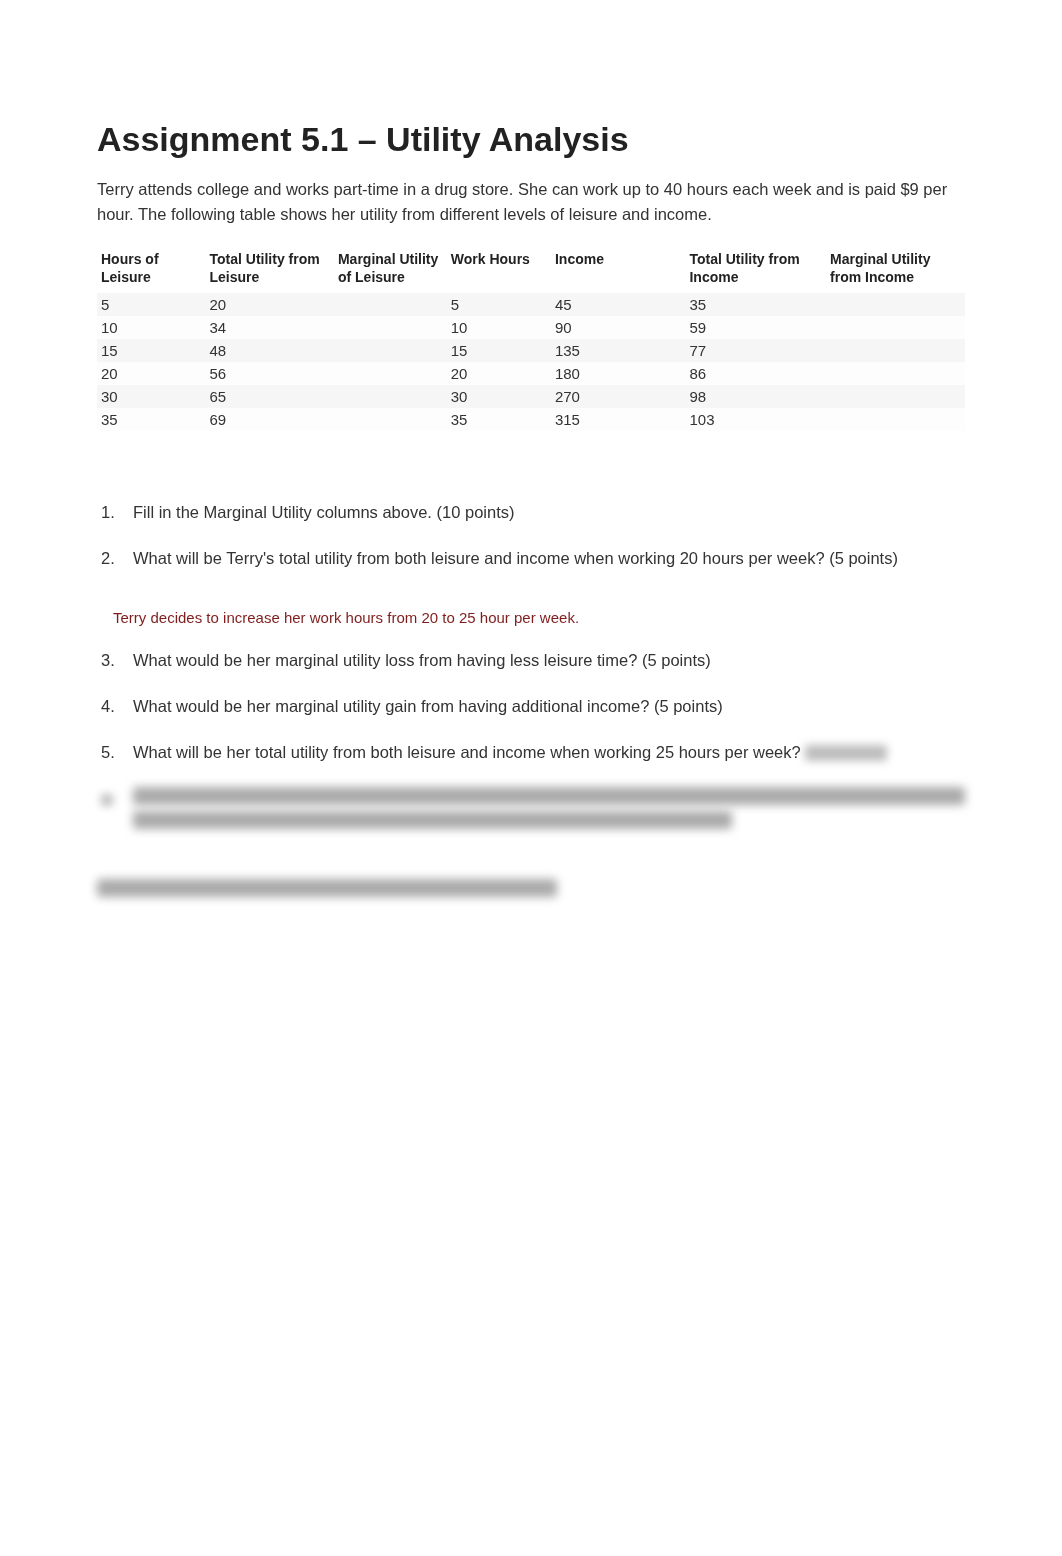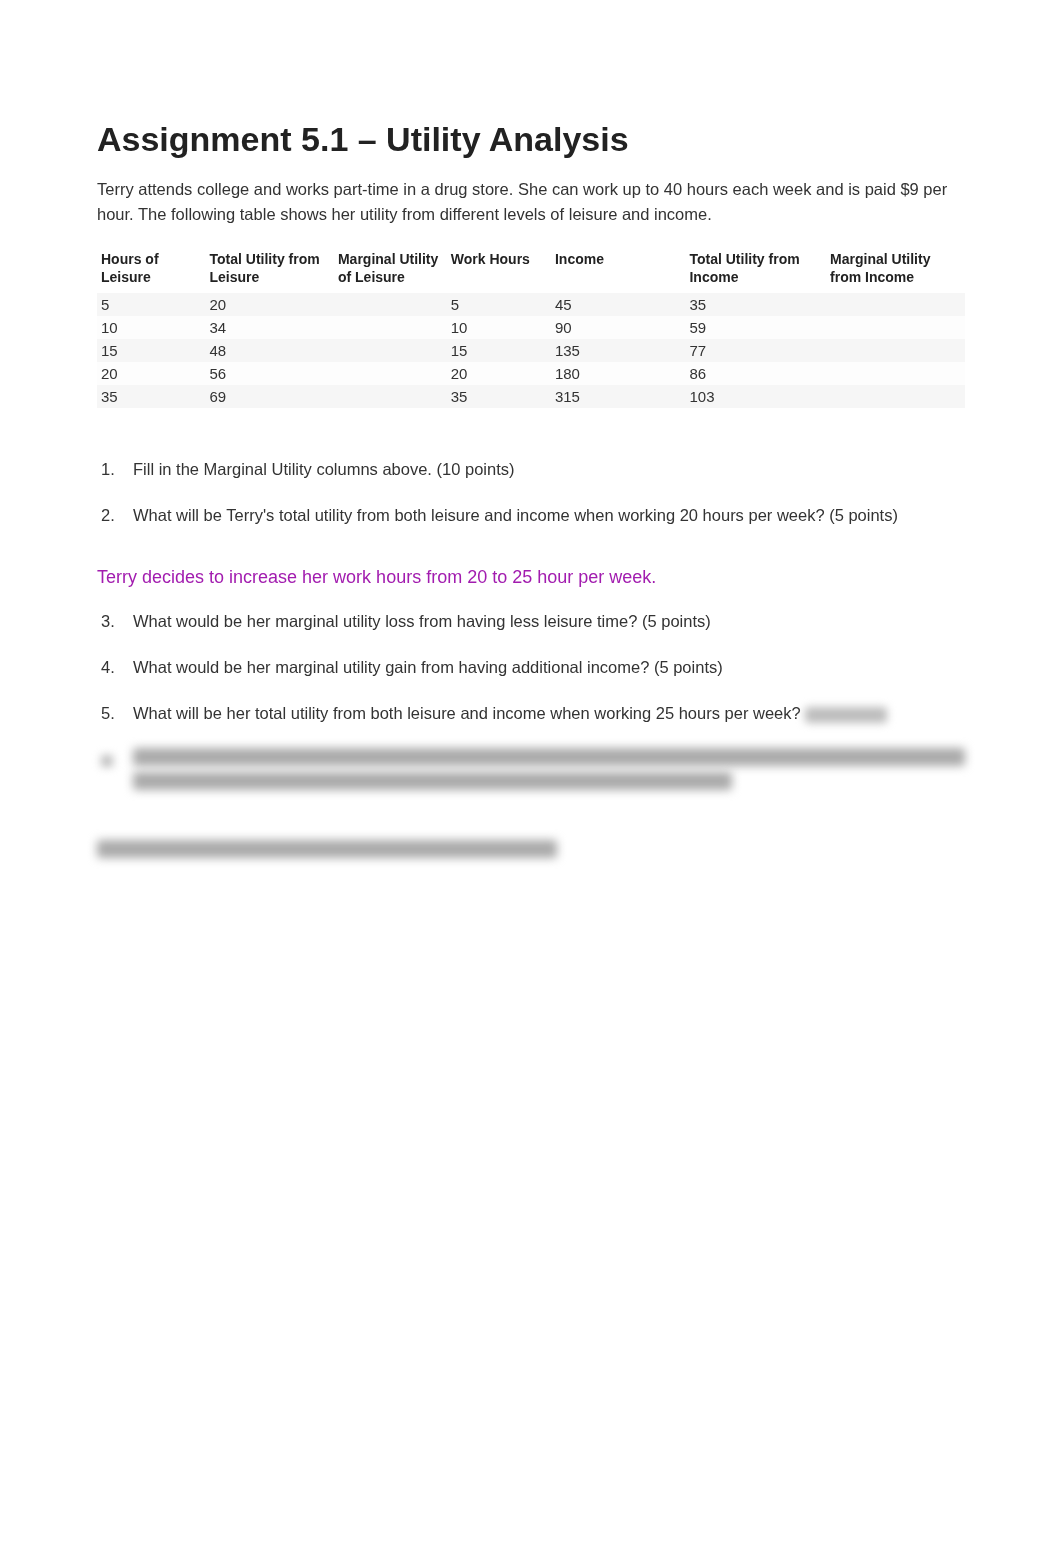--- a/index.html
+++ b/index.html
@@ -25,21 +25,21 @@
     .intro {
       font-size: 16.5px;
       color: #333;
       line-height: 1.5;
       margin-bottom: 17px;
       font-family: Verdana, Geneva, sans-serif;
     }
     table {
       width: 100%;
       border-collapse: collapse;
-      margin-bottom: 50px;
+      margin-bottom: 70px;
       table-layout: fixed;
     }
     th {
       text-align: left;
       font-size: 14px;
       font-weight: bold;
       color: #222;
       padding: 6px 8px 6px 4px;
       vertical-align: top;
       line-height: 1.35;
@@ -82,23 +82,23 @@
       margin-bottom: 22px;
     }
     .questions li::before {
       content: counter(qnum) ".";
       position: absolute;
       left: 4px;
       top: 0;
     }
     .para {
       font-family: Arial, Helvetica, sans-serif;
-      font-size: 18px;
-      color: #a21caf;
-      margin: 36px 0 20px 0;
+      font-size: 15px;
+      color: #7f1d1d;
+      margin: 36px 0 20px 16px;
     }
     .q-spaced {
       margin-bottom: 42px;
     }
     .blurred-inline {
       display: inline-block;
       width: 82px;
       height: 16px;
       background: #bdbdbd;
       filter: blur(4px);
@@ -197,20 +197,29 @@
       <tr>
         <td class="col1">20</td>
         <td class="col2">56</td>
         <td class="col3"></td>
         <td class="col4">20</td>
         <td class="col5">180</td>
         <td class="col6">86</td>
         <td class="col7"></td>
       </tr>
       <tr>
+        <td class="col1">30</td>
+        <td class="col2">65</td>
+        <td class="col3"></td>
+        <td class="col4">30</td>
+        <td class="col5">270</td>
+        <td class="col6">98</td>
+        <td class="col7"></td>
+      </tr>
+      <tr>
         <td class="col1">35</td>
         <td class="col2">69</td>
         <td class="col3"></td>
         <td class="col4">35</td>
         <td class="col5">315</td>
         <td class="col6">103</td>
         <td class="col7"></td>
       </tr>
     </tbody>
 </table>

